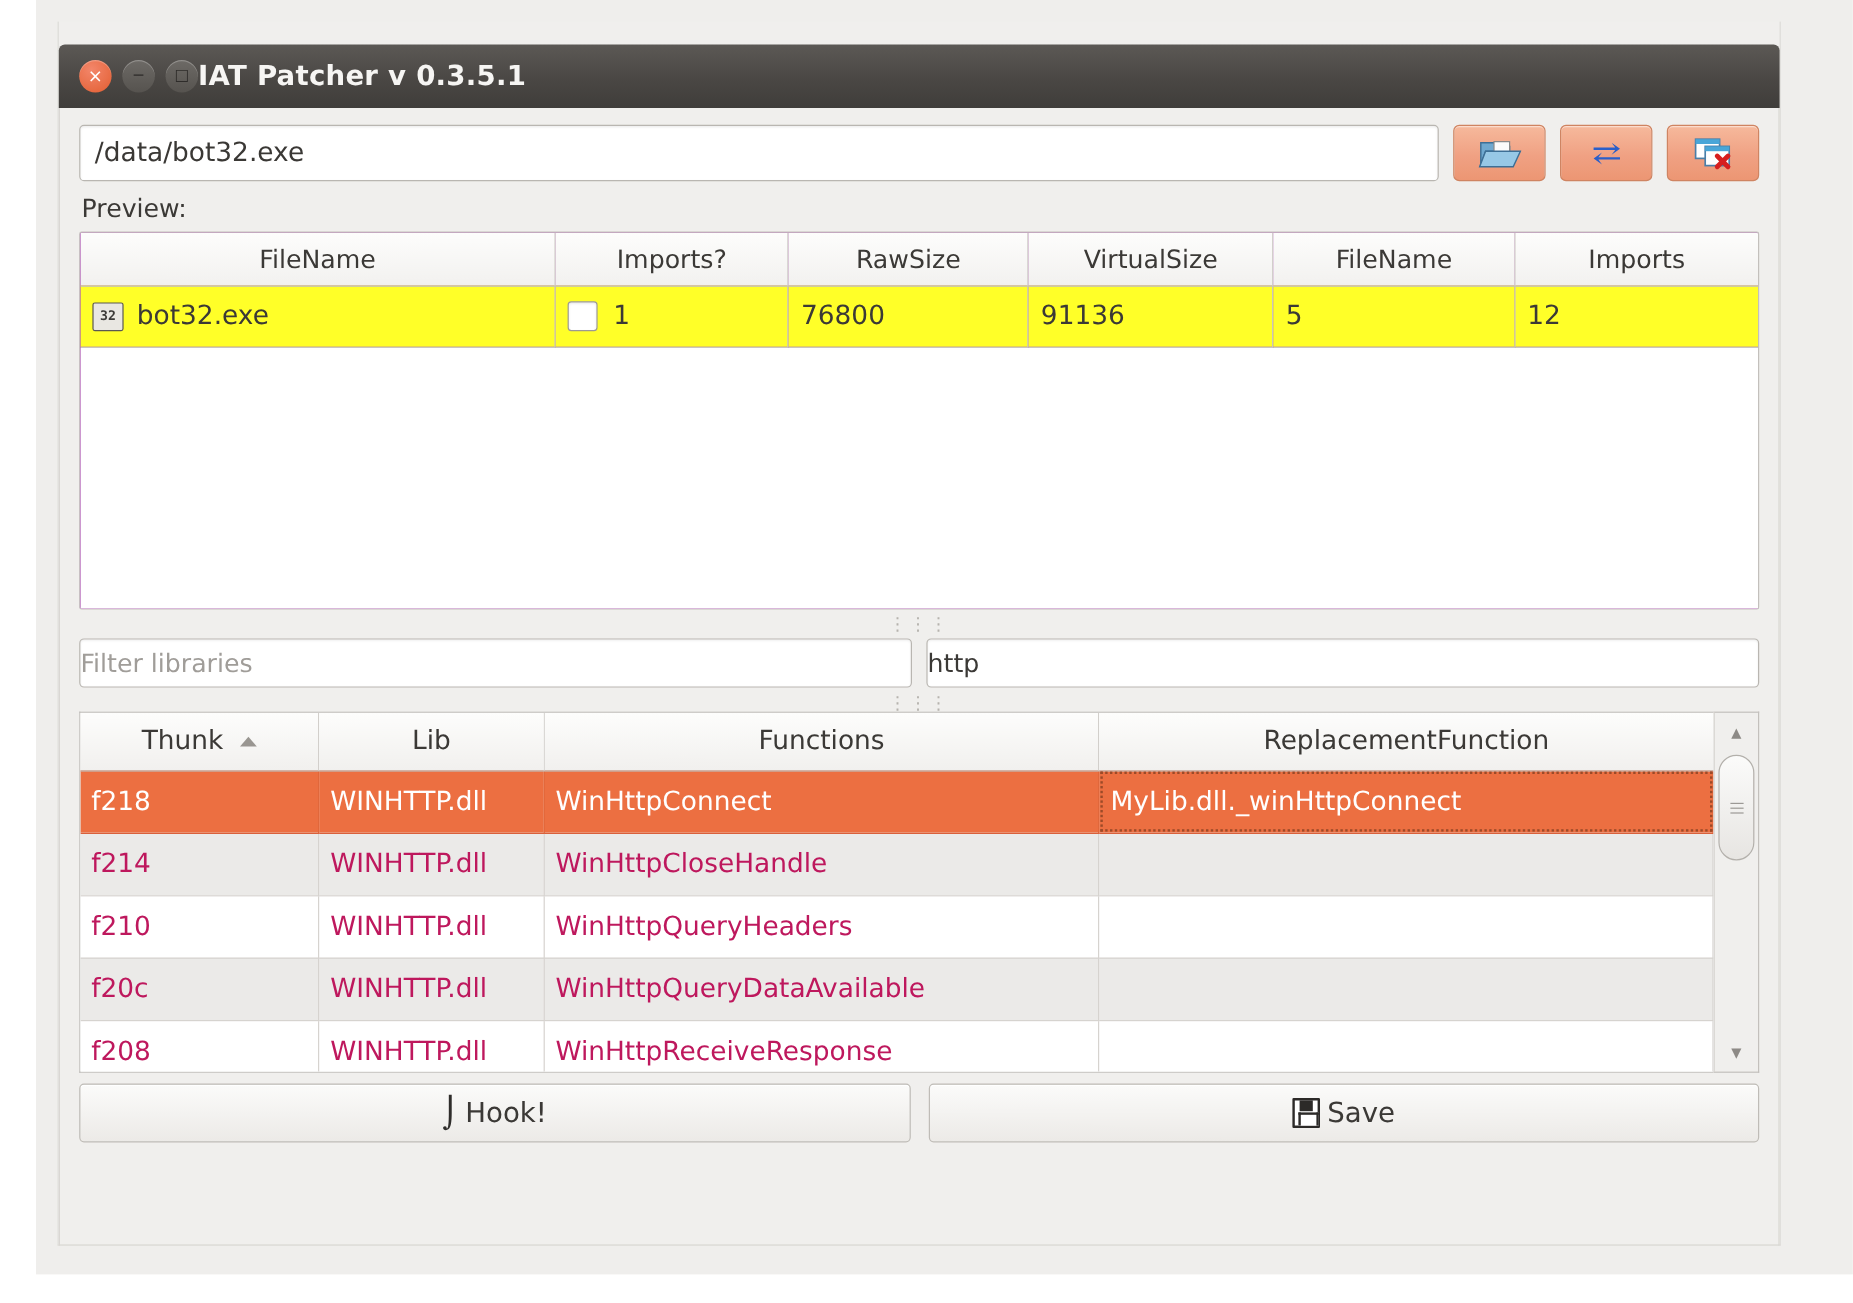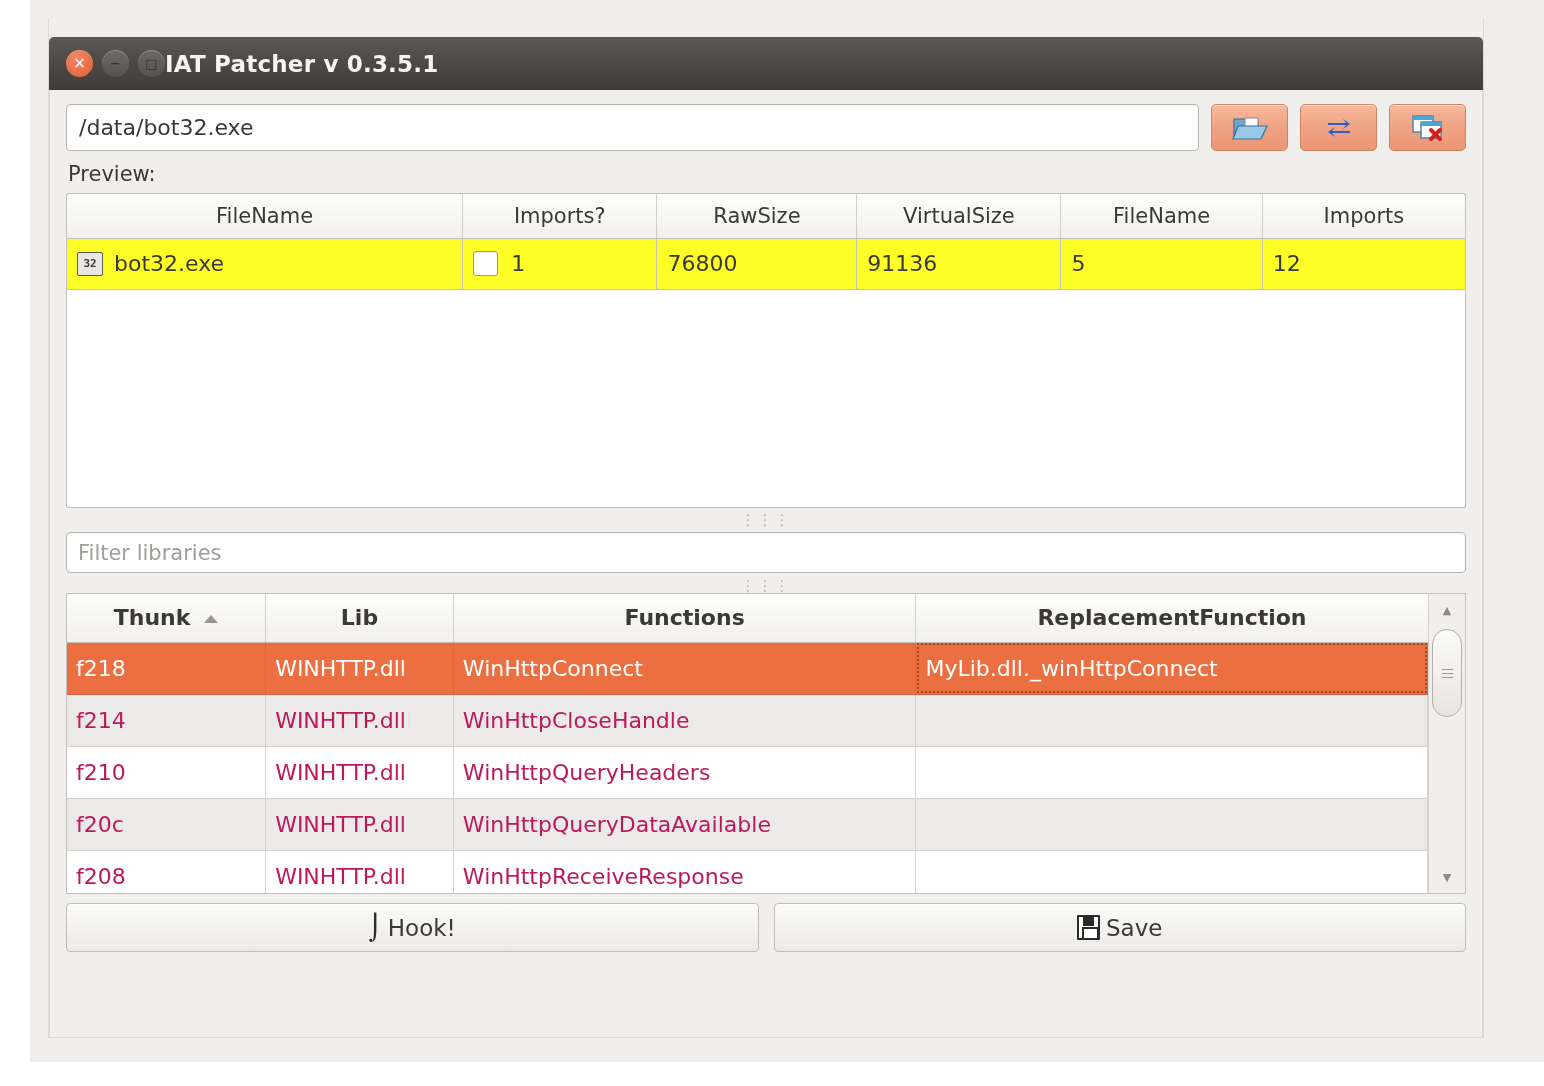--- a/index.html
+++ b/index.html
@@ -122,38 +122,38 @@
   
   .splitter {
     height: 24px; display: flex; align-items: center; justify-content: center;
     letter-spacing: 2px; color: #b6b3ae; font-size: 15px;
   }
   
   .filters { gap: 12px; margin-bottom: 6px; }
   .finput {
     flex: 1; height: 41px; background: #fff;
     border: 1px solid #b9b6b1; border-radius: 4px;
-    font-size: 21px; padding: 0 11px;
+    font-size: 21px; padding: 0 0;
     display: flex; align-items: center;
     box-shadow: inset 0 1px 2px rgba(0,0,0,.07);
   }
   .finput.placeholder { color: #a09d99; }
   .finput.filled { color: #3b3936; }
   
   .funcwrap { display: flex; height: 301px; }
   .funcpanel {
     flex: 1; background: #fff;
     border: 1px solid #c3c0bc; border-right: none;
     overflow: hidden;
   }
   table.fgrid { width: 100%; border-collapse: collapse; table-layout: fixed; }
   table.fgrid th {
     background: linear-gradient(180deg,#fdfdfc 0%,#f1f0ee 100%);
     border-right: 1px solid #d2cfcb; border-bottom: 1px solid #bfbcb8;
-    font-size: 22px; font-weight: bold; color: #3b3936;
+    font-size: 22px; font-weight: normal; color: #3b3936;
     height: 48px; text-align: center; position: relative;
   }
   table.fgrid th:last-child { border-right: none; }
   .sortarrow {
     display: inline-block; margin-left: 14px;
     width: 0; height: 0; vertical-align: middle;
     border-left: 7px solid transparent; border-right: 7px solid transparent;
     border-bottom: 8px solid #999691;
   }
   table.fgrid td {
@@ -302,20 +302,21 @@
         </tr>
       </tbody>
     </table>
     <div class="emptyarea"></div>
   </div>
 
   <div class="splitter">⋮⋮⋮</div>
 
   <div class="row filters">
     <div class="finput placeholder">Filter libraries</div>
+    <div class="finput filled">http</div>
   </div>
   <div class="splitter" style="height:14px">⋮⋮⋮</div>
 
   <div class="funcwrap">
     <div class="funcpanel">
       <table class="fgrid">
         <colgroup>
           <col style="width:14.6%">
             <col style="width:13.8%">
             <col style="width:34.0%">

